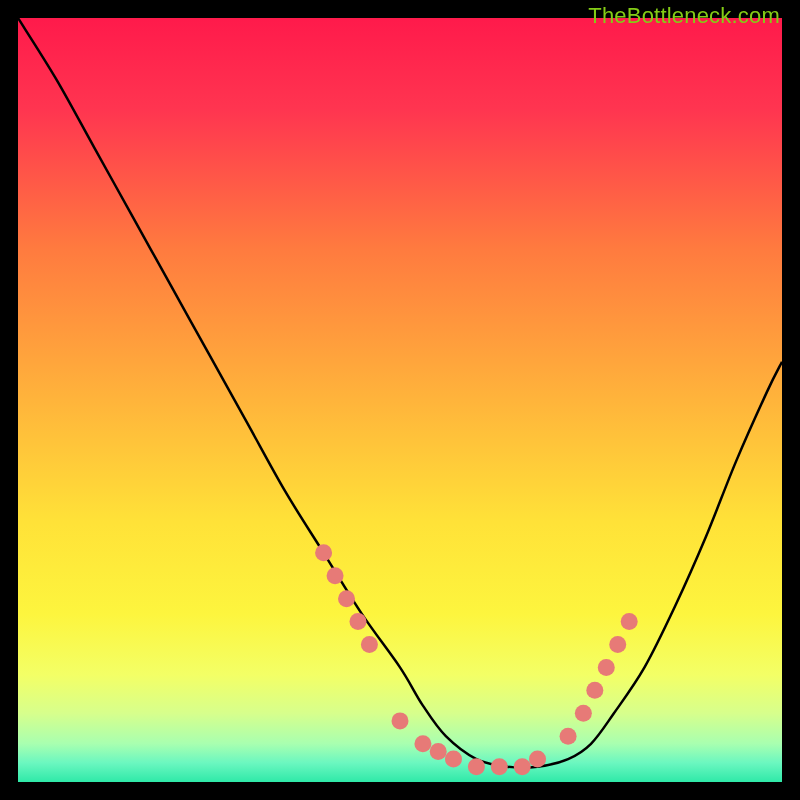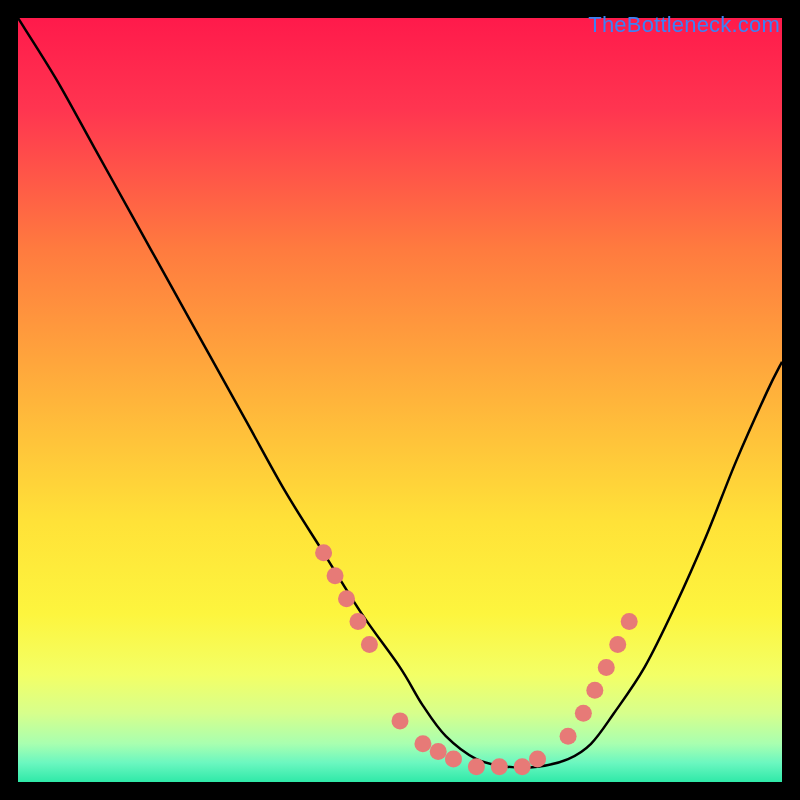--- a/index.html
+++ b/index.html
@@ -14,23 +14,23 @@
   }
   .gradient {
     position: absolute;
     left: 0;
     top: 0;
     width: 764px;
     height: 764px;
   }
   .watermark {
     position: absolute;
-    top: 12px;
+    top: 3px;
     right: 20px;
-    color: #3b82f6;
+    color: #84cc16;
     font-family: Arial, Helvetica, sans-serif;
     font-size: 22px;
     font-weight: 500;
     letter-spacing: 0.2px;
   }
   svg.curve {
     position: absolute;
     left: 0;
     top: 0;
     width: 764px;

